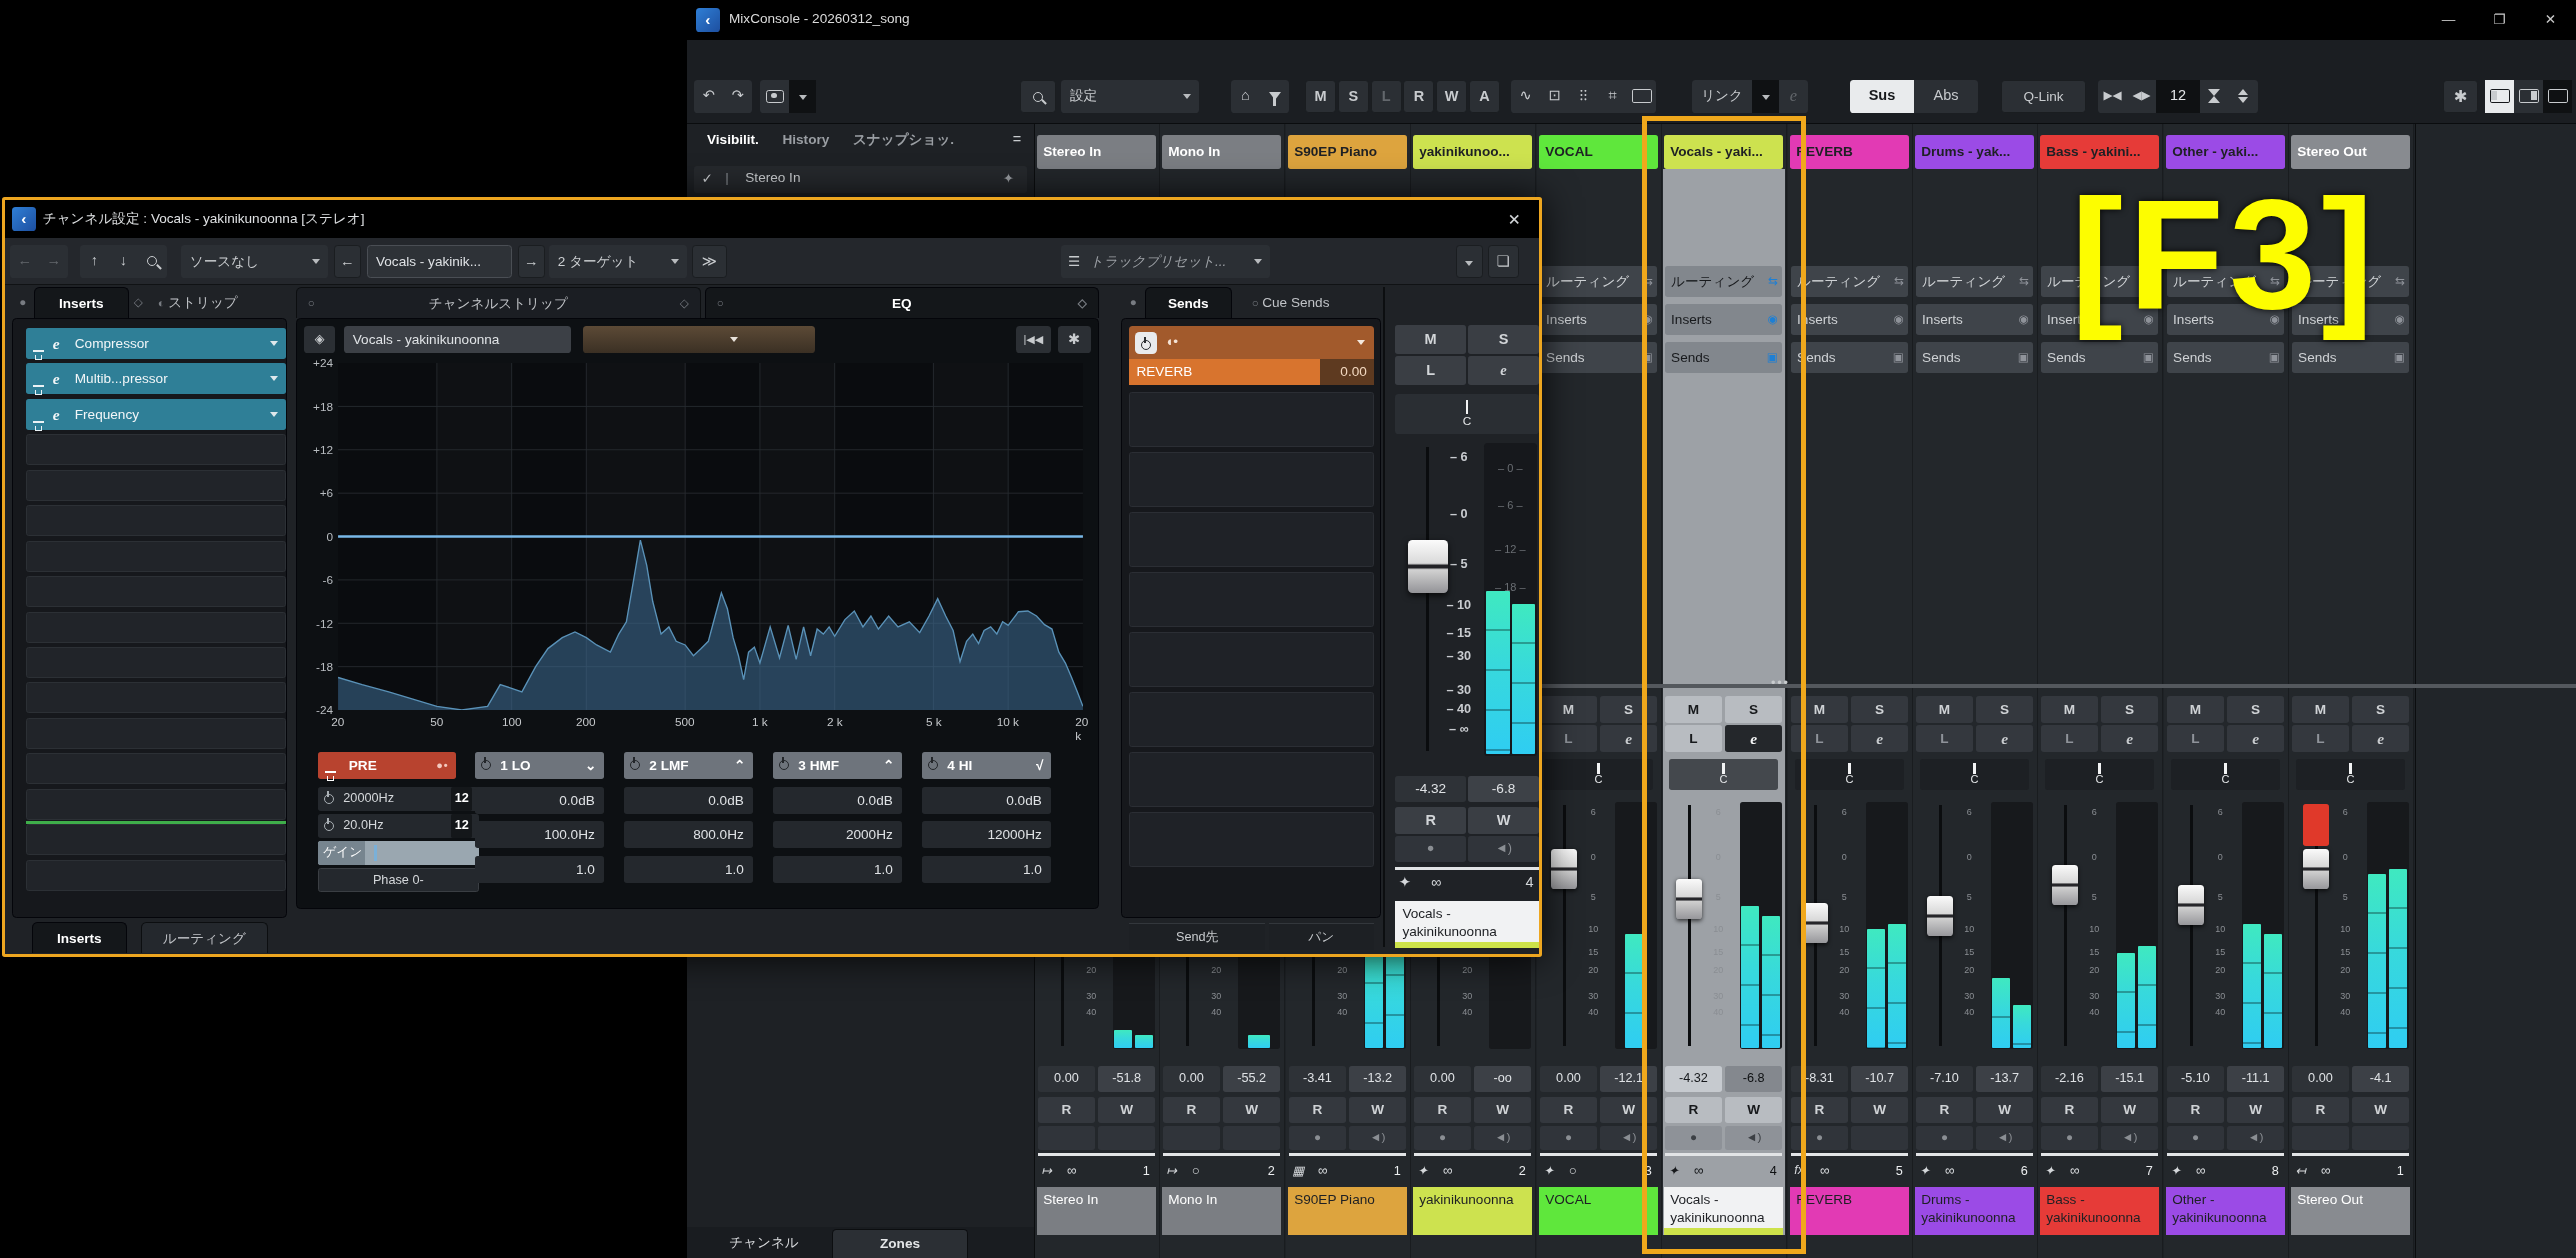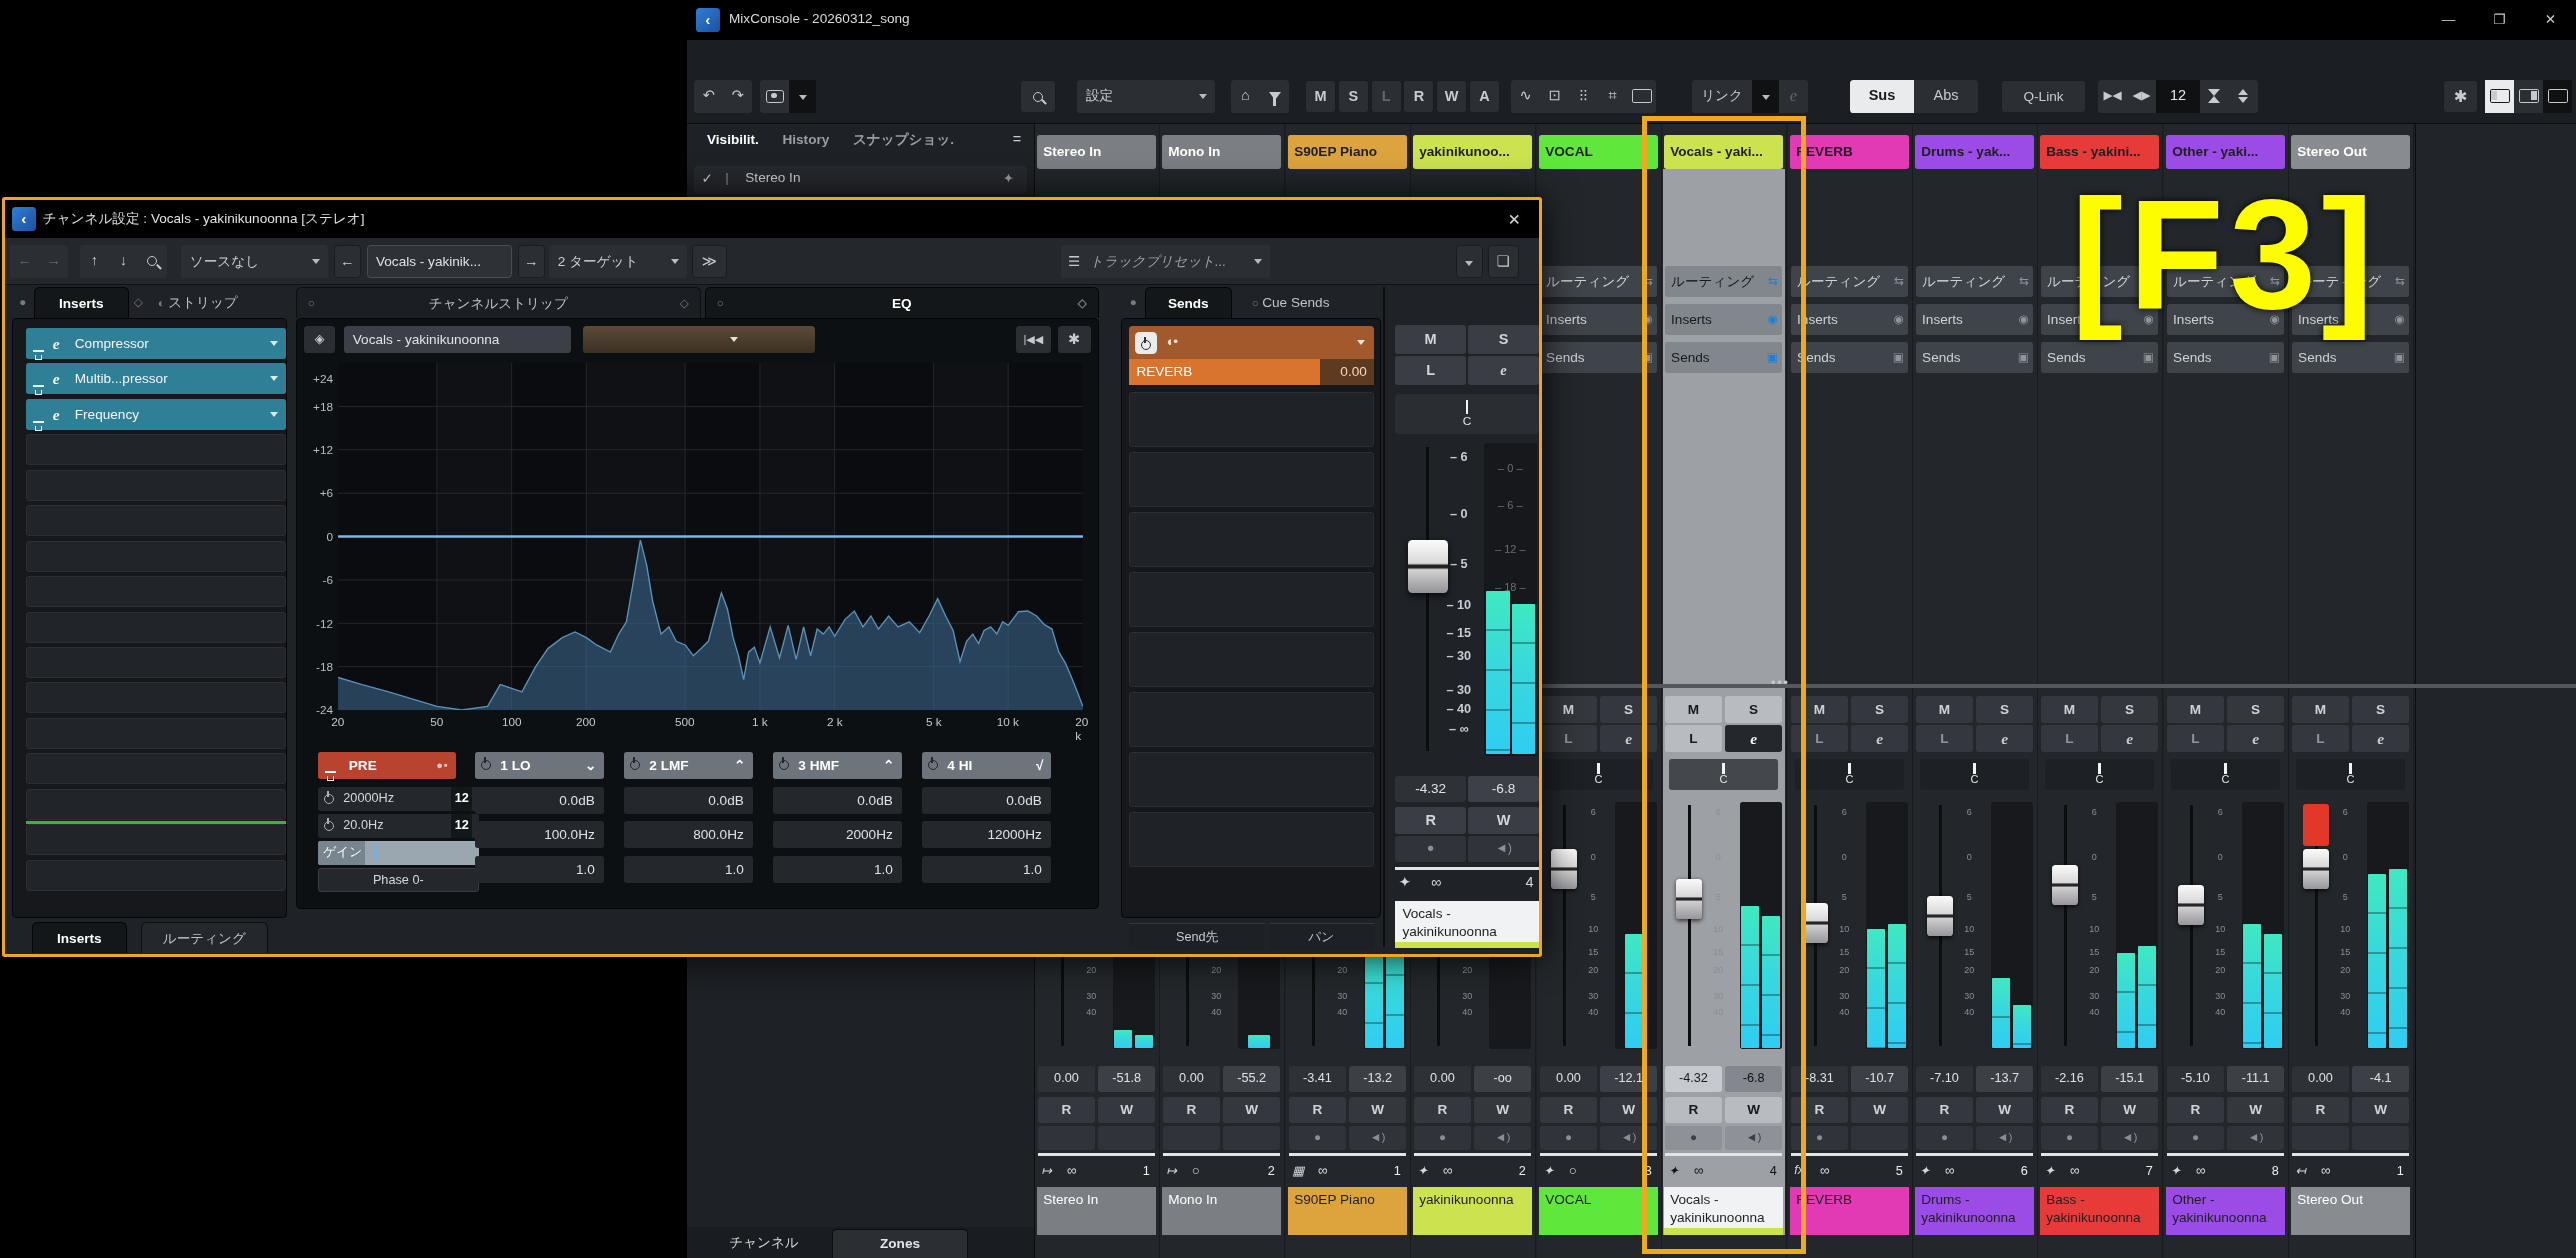--- a/index.html
+++ b/index.html
@@ -227,21 +227,21 @@
   <div id="mc-toolbar">
     <div class="tgrp" style="left:7.3px">
       <span class="gbtn">↶</span>
       <span class="gbtn">↷</span>
     </div>
     <div class="tgrp" style="left:73px">
       <span class="gbtn"><span class="icn-cam"></span></span>
       <span class="gbtn numbox" style="width:27px"><span class="tri"></span></span>
     </div>
     <div class="tbtn" style="left:333px;width:36px"><span class="icn-search"></span></div>
-    <div class="combo" style="left:390px;width:138px">
+    <div class="combo" style="left:374px;width:138px">
       <span class="lab">設定</span>
       <span class="tri"></span>
     </div>
     <div class="tgrp" style="left:544px">
       <span class="gbtn">⌂</span>
       <span class="gbtn"><span class="icn-funnel"></span></span>
     </div>
     <div id="strip-buttons" style="position:absolute;left:618px;top:9px;display:flex;gap:1.8px">
         <div class="tbtn msbtn" style="position: relative; top: 0px;">M</div>
         <div class="tbtn msbtn" style="position: relative; top: 0px;">S</div>
@@ -1044,21 +1044,21 @@
           <line x1="0" y1="238.8" x2="820" y2="238.8" stroke="#272b30" stroke-width="1"></line>
           <line x1="0" y1="286.5" x2="820" y2="286.5" stroke="#272b30" stroke-width="1"></line>
           <line x1="0" y1="334.3" x2="820" y2="334.3" stroke="#272b30" stroke-width="1"></line>
           <polygon points="0,382 0.0,346.2 26.5,354.1 55.8,362.1 82.3,370.1 108.8,378.0 136.2,382.0 164.6,378.0 178.5,354.1 191.1,358.1 202.4,362.1 217.5,334.3 231.0,314.4 246.8,302.4 260.8,296.1 273.3,302.4 284.6,310.4 299.8,318.3 309.0,298.4 317.4,284.9 325.4,238.8 332.8,195.0 339.8,222.8 346.4,262.6 355.6,298.4 364.2,290.5 372.2,306.4 382.1,310.4 391.2,322.3 399.7,314.4 407.6,306.4 415.1,278.5 422.0,253.1 428.6,270.6 434.9,302.4 440.8,322.3 446.5,348.6 451.9,318.3 458.3,312.8 464.4,330.3 475.7,290.5 486.0,324.7 495.5,288.9 504.3,326.3 512.5,290.5 520.2,322.3 527.4,292.9 534.2,298.4 540.6,290.5 546.7,300.8 558.0,282.5 568.3,273.0 577.8,290.5 586.6,278.5 594.8,292.9 606.1,278.5 616.4,290.5 628.9,284.9 640.3,296.8 650.6,278.5 660.1,259.4 668.9,278.5 677.1,294.5 684.7,328.7 691.9,306.4 698.7,298.4 705.1,308.8 711.2,294.5 718.4,290.5 725.2,298.4 731.6,284.9 737.7,288.9 749.0,273.8 759.4,273.0 768.9,278.5 777.7,288.1 785.9,292.9 793.5,318.3 800.7,330.3 807.5,346.2 813.9,362.1 820.0,378.0 820,382" fill="rgba(62,110,150,0.55)" stroke="none"></polygon>
           <polyline points="0.0,346.2 26.5,354.1 55.8,362.1 82.3,370.1 108.8,378.0 136.2,382.0 164.6,378.0 178.5,354.1 191.1,358.1 202.4,362.1 217.5,334.3 231.0,314.4 246.8,302.4 260.8,296.1 273.3,302.4 284.6,310.4 299.8,318.3 309.0,298.4 317.4,284.9 325.4,238.8 332.8,195.0 339.8,222.8 346.4,262.6 355.6,298.4 364.2,290.5 372.2,306.4 382.1,310.4 391.2,322.3 399.7,314.4 407.6,306.4 415.1,278.5 422.0,253.1 428.6,270.6 434.9,302.4 440.8,322.3 446.5,348.6 451.9,318.3 458.3,312.8 464.4,330.3 475.7,290.5 486.0,324.7 495.5,288.9 504.3,326.3 512.5,290.5 520.2,322.3 527.4,292.9 534.2,298.4 540.6,290.5 546.7,300.8 558.0,282.5 568.3,273.0 577.8,290.5 586.6,278.5 594.8,292.9 606.1,278.5 616.4,290.5 628.9,284.9 640.3,296.8 650.6,278.5 660.1,259.4 668.9,278.5 677.1,294.5 684.7,328.7 691.9,306.4 698.7,298.4 705.1,308.8 711.2,294.5 718.4,290.5 725.2,298.4 731.6,284.9 737.7,288.9 749.0,273.8 759.4,273.0 768.9,278.5 777.7,288.1 785.9,292.9 793.5,318.3 800.7,330.3 807.5,346.2 813.9,362.1 820.0,378.0" fill="none" stroke="#5a92b8" stroke-width="1.5"></polyline>
           <line x1="0" y1="191" x2="820" y2="191" stroke="#79b8e8" stroke-width="3"></line>
         </svg>
     </div>
     <div id="eq-ylabels"></div>
     <div id="eq-xlabels"></div>
-  <span class="eqylab" style="top: 37px; margin-top: 16px;">+24</span>
+  <span class="eqylab" style="top: 37px;">+24</span>
       <span class="eqylab" style="top: 81px;">+18</span>
       <span class="eqylab" style="top: 124px;">+12</span>
       <span class="eqylab" style="top: 167px;">+6</span>
       <span class="eqylab" style="top: 211px;">0</span>
       <span class="eqylab" style="top: 254px;">-6</span>
       <span class="eqylab" style="top: 298px;">-12</span>
       <span class="eqylab" style="top: 341px;">-18</span>
       <span class="eqylab" style="top: 384px;">-24</span>
       <span class="eqxlab" style="left: 41px;">20</span>
       <span class="eqxlab" style="left: 140px;">50</span>

